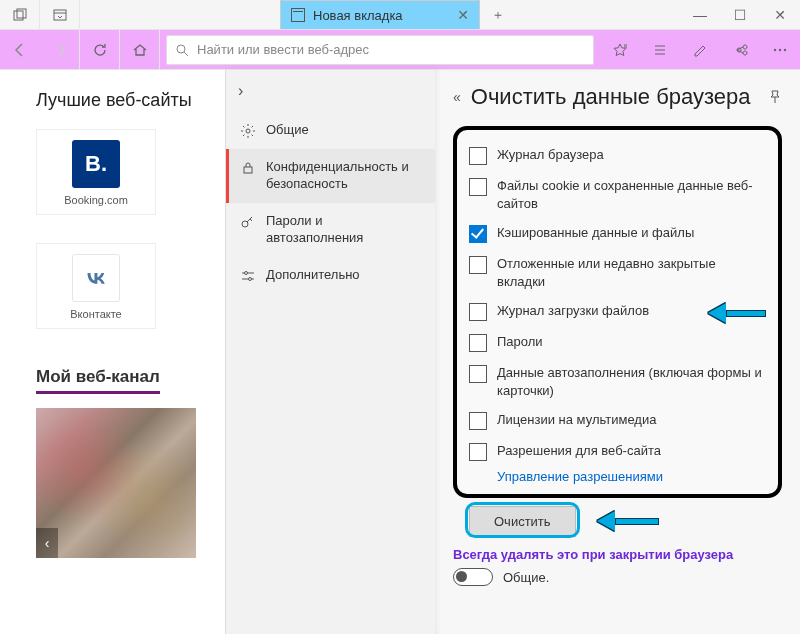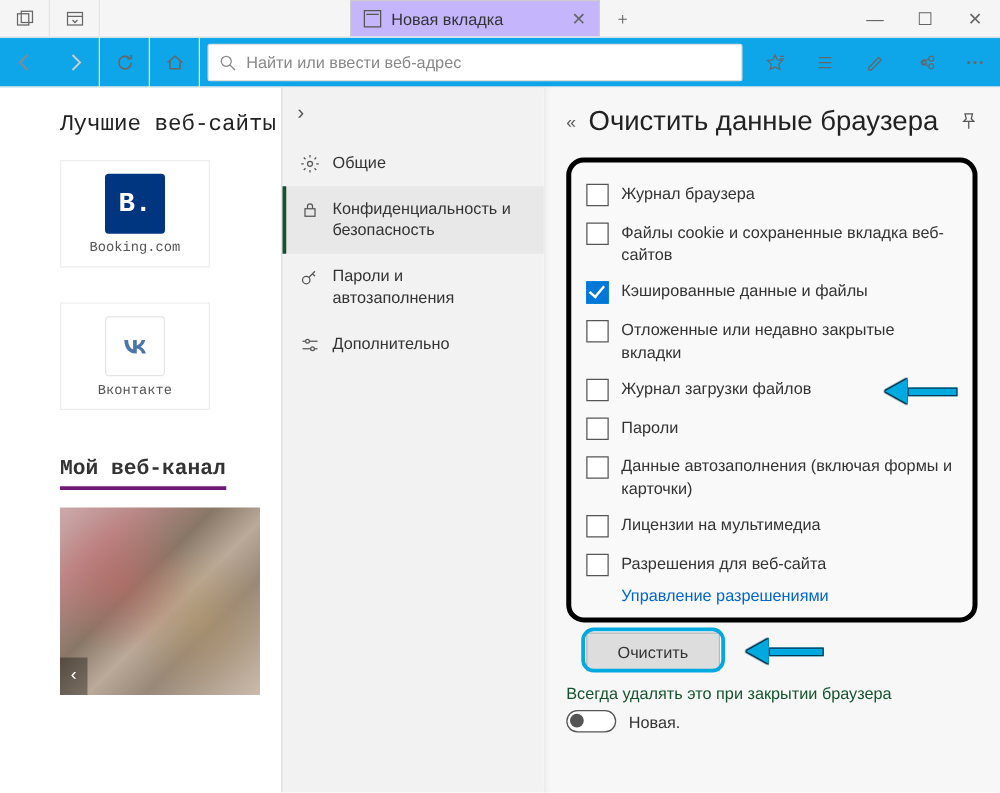--- a/index.html
+++ b/index.html
@@ -1,54 +1,54 @@
 <!DOCTYPE html>
 <html><head>
 <meta charset="utf-8">
 <style>
   * { box-sizing: border-box; margin: 0; padding: 0; }
   body { font-family: "Segoe UI", Arial, sans-serif; font-size: 13px; color: #333; background: #fff; width: 800px; height: 634px; overflow: hidden; position: relative; }
   
   .titlebar { height: 30px; background: #f5f5f5; display: flex; align-items: stretch; position: relative; border-bottom: 1px solid #e5e5e5; }
   .titlebar-left { display: flex; }
   .titlebar-btn { width: 40px; display: flex; align-items: center; justify-content: center; color: #666; border-right: 1px solid #e5e5e5; }
-  .tab { margin-left: 200px; display: flex; align-items: center; background: #c4b5fd; border: 1px solid #ccc; border-bottom: none; padding: 0 10px; gap: 8px; min-width: 200px; }
+  .tab { margin-left: 200px; display: flex; align-items: center; background: #7dd3fc; border: 1px solid #ccc; border-bottom: none; padding: 0 10px; gap: 8px; min-width: 200px; }
   .tab-icon { width: 14px; height: 14px; border: 1px solid #555; display:inline-block; position:relative; }
   .tab-icon::before { content:""; position:absolute; left:1px; right:1px; top:2px; height:1px; background:#555;}
   .tab-title { flex: 1; font-size: 13px; color: #333; }
   .tab-close { color: #666; font-size: 14px; }
   .tab-new { width: 36px; display:flex; align-items:center; justify-content:center; color:#666; }
   .win-controls { position: absolute; right: 0; top: 0; height: 30px; display: flex; }
   .win-btn { width: 40px; display:flex; align-items:center; justify-content:center; color:#666; font-size:14px;}
   
-  .toolbar { height: 40px; display: flex; align-items: center; border-bottom: 1px solid #e5e5e5; background:#0ea5e9; }
+  .toolbar { height: 40px; display: flex; align-items: center; border-bottom: 1px solid #e5e5e5; background:#f0abfc; }
   .tool-btn { width: 40px; height: 40px; display:flex; align-items:center; justify-content:center; color:#666; }
   .tool-btn.sep { border-right:1px solid #e5e5e5; }
   .addrbar { flex:1; display:flex; align-items:center; height:30px; margin:0 6px; border:1px solid #ddd; border-radius:2px; background:#fff; padding:0 8px; color:#888; gap:8px;}
   .toolbar-right { display:flex; }
   
   .content { position: relative; height: 564px; background: #fff; }
-  .left-col { position:absolute; left:16px; top:0; width:225px; padding: 20px 0 0 32px; font-family: Liberation Mono, monospace; }
+  .left-col { position:absolute; left:4px; top:0; width:225px; padding: 20px 0 0 32px; }
   .section-title { font-size: 18px; font-weight: 400; color:#222; margin-bottom: 18px; }
   .site-tile { width: 120px; border:1px solid #eee; margin-bottom: 28px; background:#fff; text-align:center; padding:10px 0 8px; }
   .site-tile .logo { width:48px; height:48px; margin:0 auto 6px; border-radius:3px; display:flex; align-items:center; justify-content:center; color:#fff; font-weight:bold; font-size:22px;}
   .booking-logo { background:#003580; }
   .vk-logo { background:#fff; color:#4a76a8; border:1px solid #e5e5e5; }
   .vk-logo svg { width:28px; height:28px; }
   .site-label { font-size:11px; color:#555; }
   .feed-title { font-size:17px; font-weight:600; border-bottom:3px solid #701a75; display:inline-block; padding-bottom:4px; margin-top:10px; margin-bottom:14px; }
   .feed-img { width:160px; height:150px; background:linear-gradient(135deg,#caa 0%,#b88 20%,#876 40%,#ba9 55%,#987 70%,#cba 100%); position:relative; overflow:hidden;}
   .feed-img::before { content:""; position:absolute; inset:0; background: radial-gradient(circle at 30% 40%, rgba(200,100,100,.5), transparent 40%), radial-gradient(circle at 70% 60%, rgba(180,150,100,.5), transparent 40%);}
   .feed-nav { position:absolute; left:0; bottom:0; width:22px; height:30px; background:rgba(0,0,0,.35); color:#fff; display:flex; align-items:center; justify-content:center; font-size:14px;}
   
   .settings-panel { position:absolute; left:225px; top:0; width:210px; height:564px; background:#f2f2f2; border-left:1px solid #ddd; box-shadow: 4px 0 8px rgba(0,0,0,.05);}
   .settings-back { padding:12px; color:#555; font-size:16px;}
   .settings-list { }
   .settings-item { display:flex; align-items:flex-start; gap:10px; padding:10px 14px; color:#333; font-size:13px; line-height:1.3; cursor:default;}
-  .settings-item.active { border-left:3px solid #14532d; background:#e8e8e8; padding-left:11px;}
+  .settings-item.active { border-left:3px solid #ef4444; background:#e8e8e8; padding-left:11px;}
   .settings-item .s-icon { width:16px; flex-shrink:0; color:#555; margin-top:1px;}
   
   .clear-panel { position:absolute; left:435px; top:0; right:0; height:564px; background:#f7f7f7; padding:14px 18px; overflow:hidden; box-shadow: inset 4px 0 6px -4px rgba(0,0,0,.1);}
   .clear-head { display:flex; align-items:center; gap:10px; margin-bottom:16px;}
   .clear-head .back-dbl { color:#555; font-size:14px;}
   .clear-head .title { font-size:22px; color:#222; flex:1;}
   .clear-head .pin { color:#555; }
   
   .highlight-box { border:4px solid #000000; border-radius:14px; padding:10px 10px 8px; margin-bottom:8px; position:relative; background:rgba(255,255,255,.3);}
   .check-row { display:flex; align-items:flex-start; gap:10px; padding:6px 2px; font-size:13px; color:#333; line-height:1.35;}
@@ -62,21 +62,21 @@
   .arrow-head { width:0; height:0; border-top:10px solid transparent; border-bottom:10px solid transparent; border-right:18px solid #00a9e0; filter: drop-shadow(-1px 0 0 #003a55) drop-shadow(0 -1px 0 #003a55) drop-shadow(0 1px 0 #003a55);}
   .arrow1 { right:12px; top:174px; }
   .arrow1 .arrow-line{ width:40px;}
   .arrow2 { left:128px; bottom:70px;}
   .arrow2 .arrow-line{ width:44px;}
   
   .clear-btn-row { margin:6px 16px 10px; position:relative;}
   .clear-btn { display:inline-block; padding:7px 24px; background:#ddd; border:1px solid #bbb; font-size:13px; color:#333;}
   .clear-btn-highlight { position:absolute; left:-4px; top:-4px; width:115px; height:36px; border:3px solid #00a9e0; border-radius:10px; pointer-events:none;}
   
-  .always-row { font-size:13px; font-weight:400; margin:10px 0 6px; color:#14532d;}
+  .always-row { font-size:13px; font-weight:700; margin:10px 0 6px; color:#6d28d9;}
   .toggle-row { display:flex; align-items:center; gap:10px; font-size:13px; color:#333;}
   .toggle { width:40px; height:18px; border:1.5px solid #555; border-radius:10px; position:relative; background:#fff;}
   .toggle::after { content:""; position:absolute; left:2px; top:2px; width:11px; height:11px; border-radius:50%; background:#555;}
   
   svg { display:block; }
 </style>
 </head>
 <body>
 
 <div class="titlebar">
@@ -248,21 +248,21 @@
         </span>
     </div>
 
     <div class="highlight-box">
       <div class="check-row">
           <span class="checkbox"></span>
           <span>Журнал браузера</span>
         </div>
       <div class="check-row">
           <span class="checkbox"></span>
-          <span>Файлы cookie и сохраненные вкладка веб-сайтов</span>
+          <span>Файлы cookie и сохраненные данные веб-сайтов</span>
         </div>
       <div class="check-row">
           <span class="checkbox checked"></span>
           <span>Кэшированные данные и файлы</span>
         </div>
       <div class="check-row">
           <span class="checkbox"></span>
           <span>Отложенные или недавно закрытые вкладки</span>
         </div>
       <div class="check-row">
@@ -297,17 +297,17 @@
       <div class="clear-btn-highlight"></div>
       <div class="arrow arrow2" style="top:6px;">
           <div class="arrow-head"></div>
           <div class="arrow-line"></div>
         </div>
     </div>
 
     <div class="always-row">Всегда удалять это при закрытии браузера</div>
     <div class="toggle-row">
       <span class="toggle"></span>
-      <span>Новая.</span>
+      <span>Общие.</span>
     </div>
   </div>
 
 </div>
 
 </body></html>

